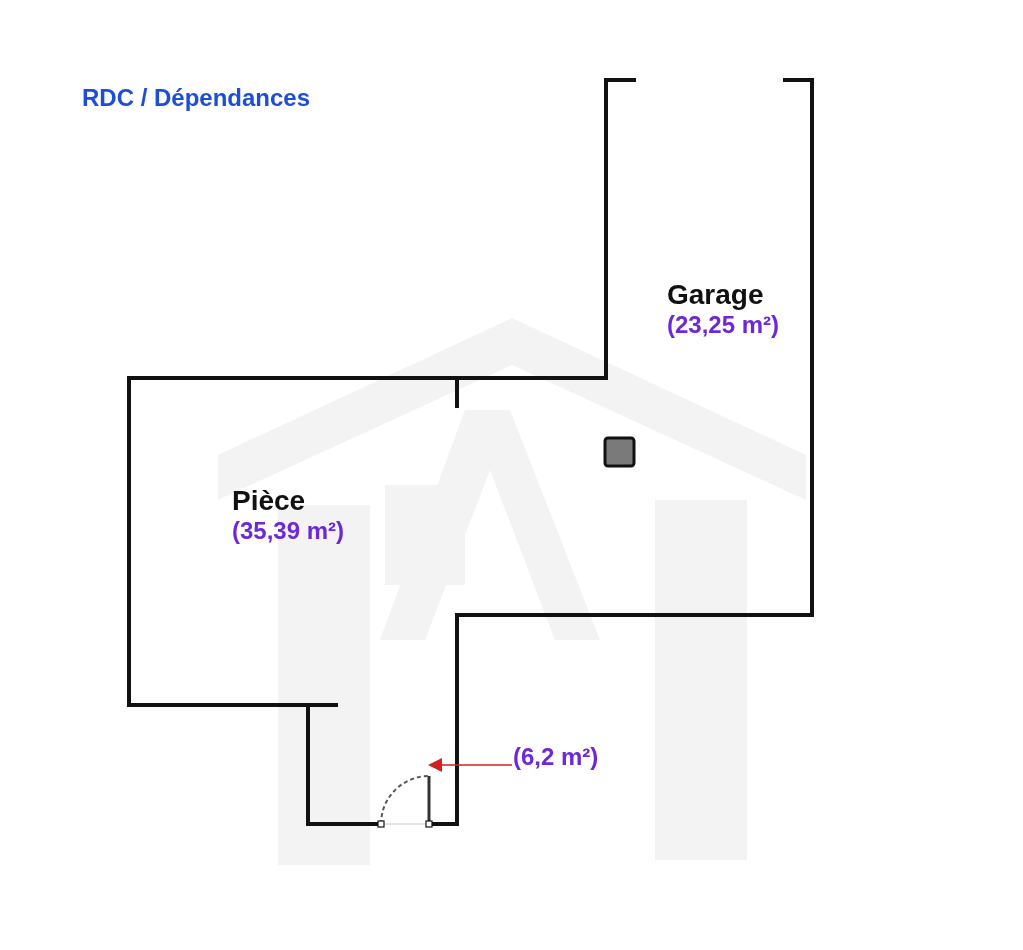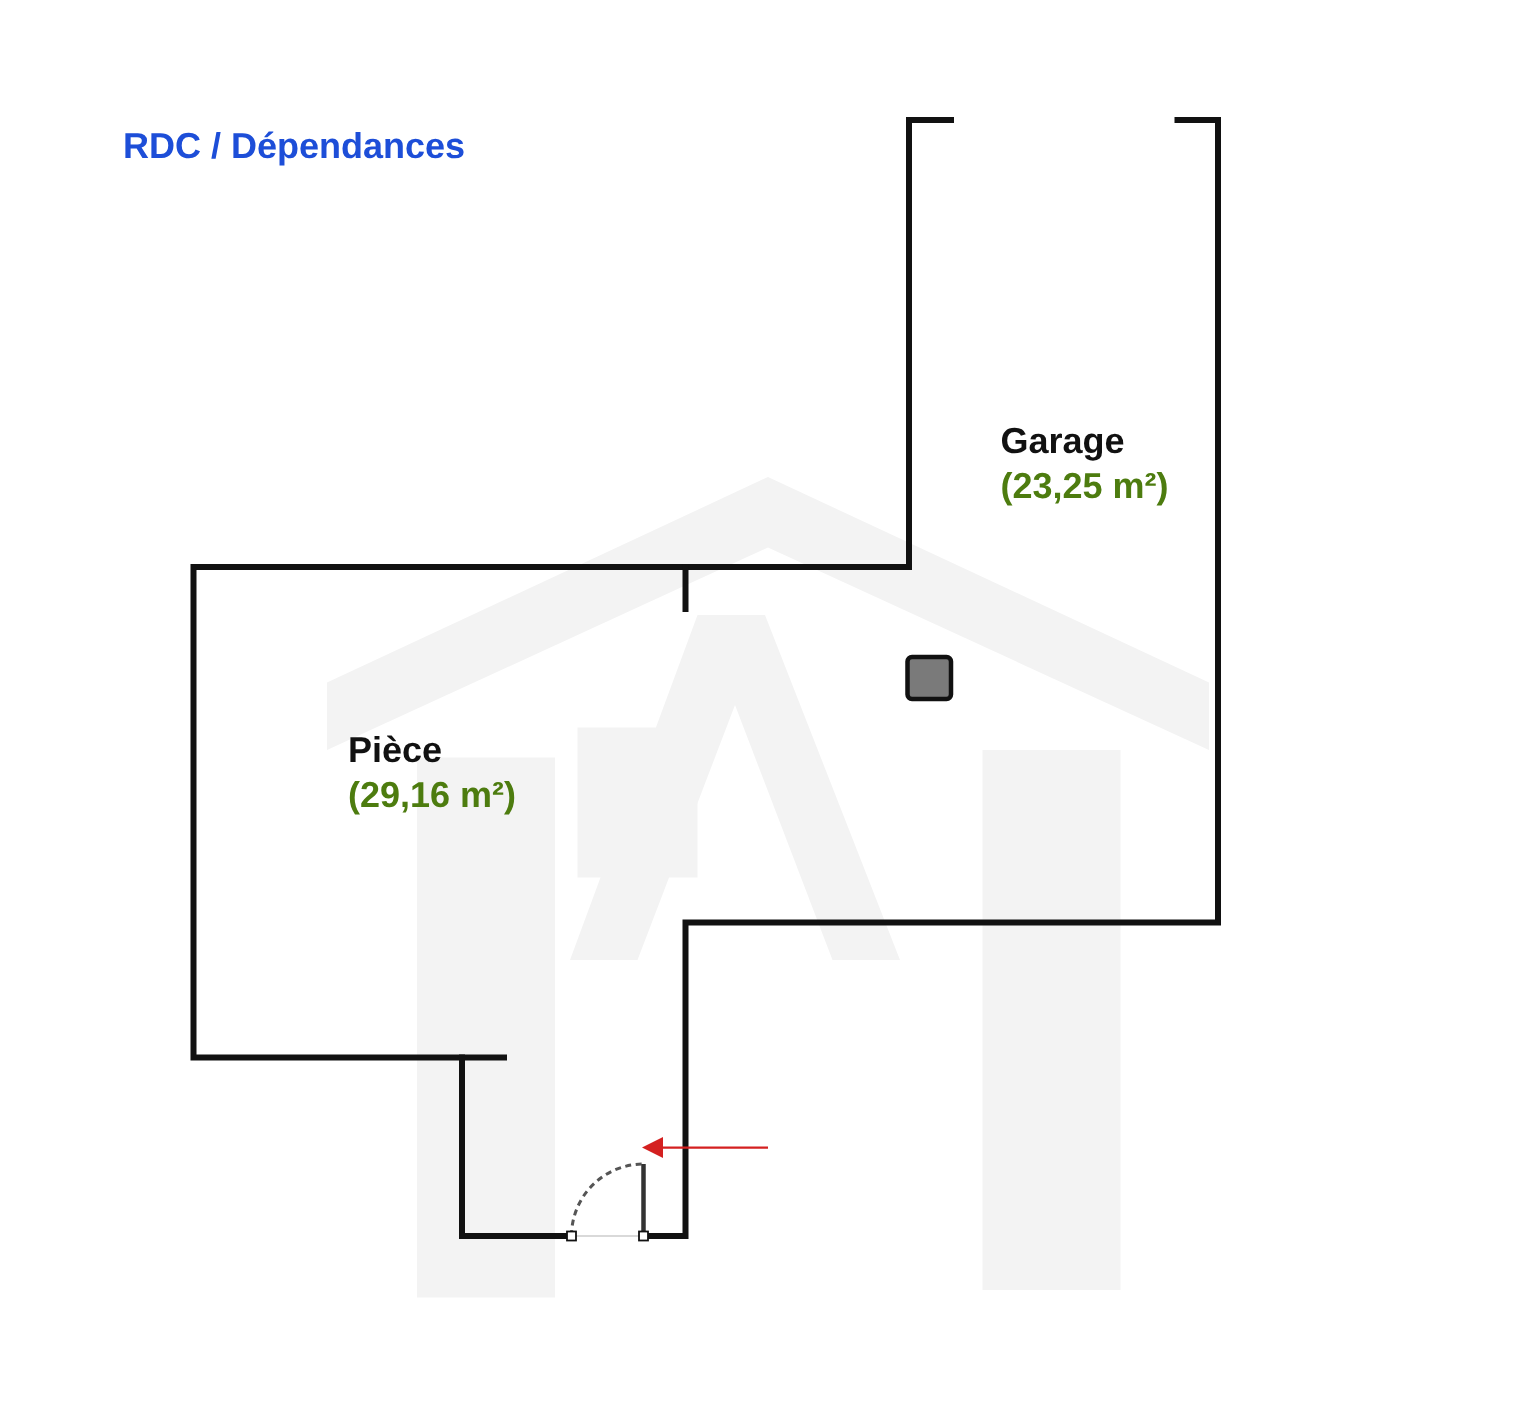--- a/index.html
+++ b/index.html
@@ -27,29 +27,29 @@
       white-space: nowrap;
     }
     .title {
       left: 82px;
       top: 84px;
       font-size: 24px;
       font-weight: bold;
       color: #1d4ed8;
     }
     .room-name {
-      font-size: 24px;
+      font-size: 28px;
       font-weight: bold;
       color: #111111;
       line-height: 30px;
     }
     .room-area {
       font-size: 24px;
       font-weight: bold;
-      color: #4d7c0f;
+      color: #6d28d9;
       line-height: 30px;
     }
     .room {
       position: absolute;
     }
   </style>
 </head>
 <body>
 
 <svg id="plan" viewBox="0 0 1023 950" xmlns="http://www.w3.org/2000/svg">
@@ -91,17 +91,18 @@
 
 <div class="label title">RDC / Dépendances</div>
 
 <div class="room" style="left:667px; top:280px;">
   <div class="room-name">Garage</div>
   <div class="room-area">(23,25 m²)</div>
 </div>
 
 <div class="room" style="left:232px; top:486px;">
   <div class="room-name">Pièce</div>
-  <div class="room-area">(29,16 m²)</div>
+  <div class="room-area">(35,39 m²)</div>
 </div>
 
 <div class="room" style="left:513px; top:742px;">
+  <div class="room-area">(6,2 m²)</div>
 </div>
 
 </body></html>

